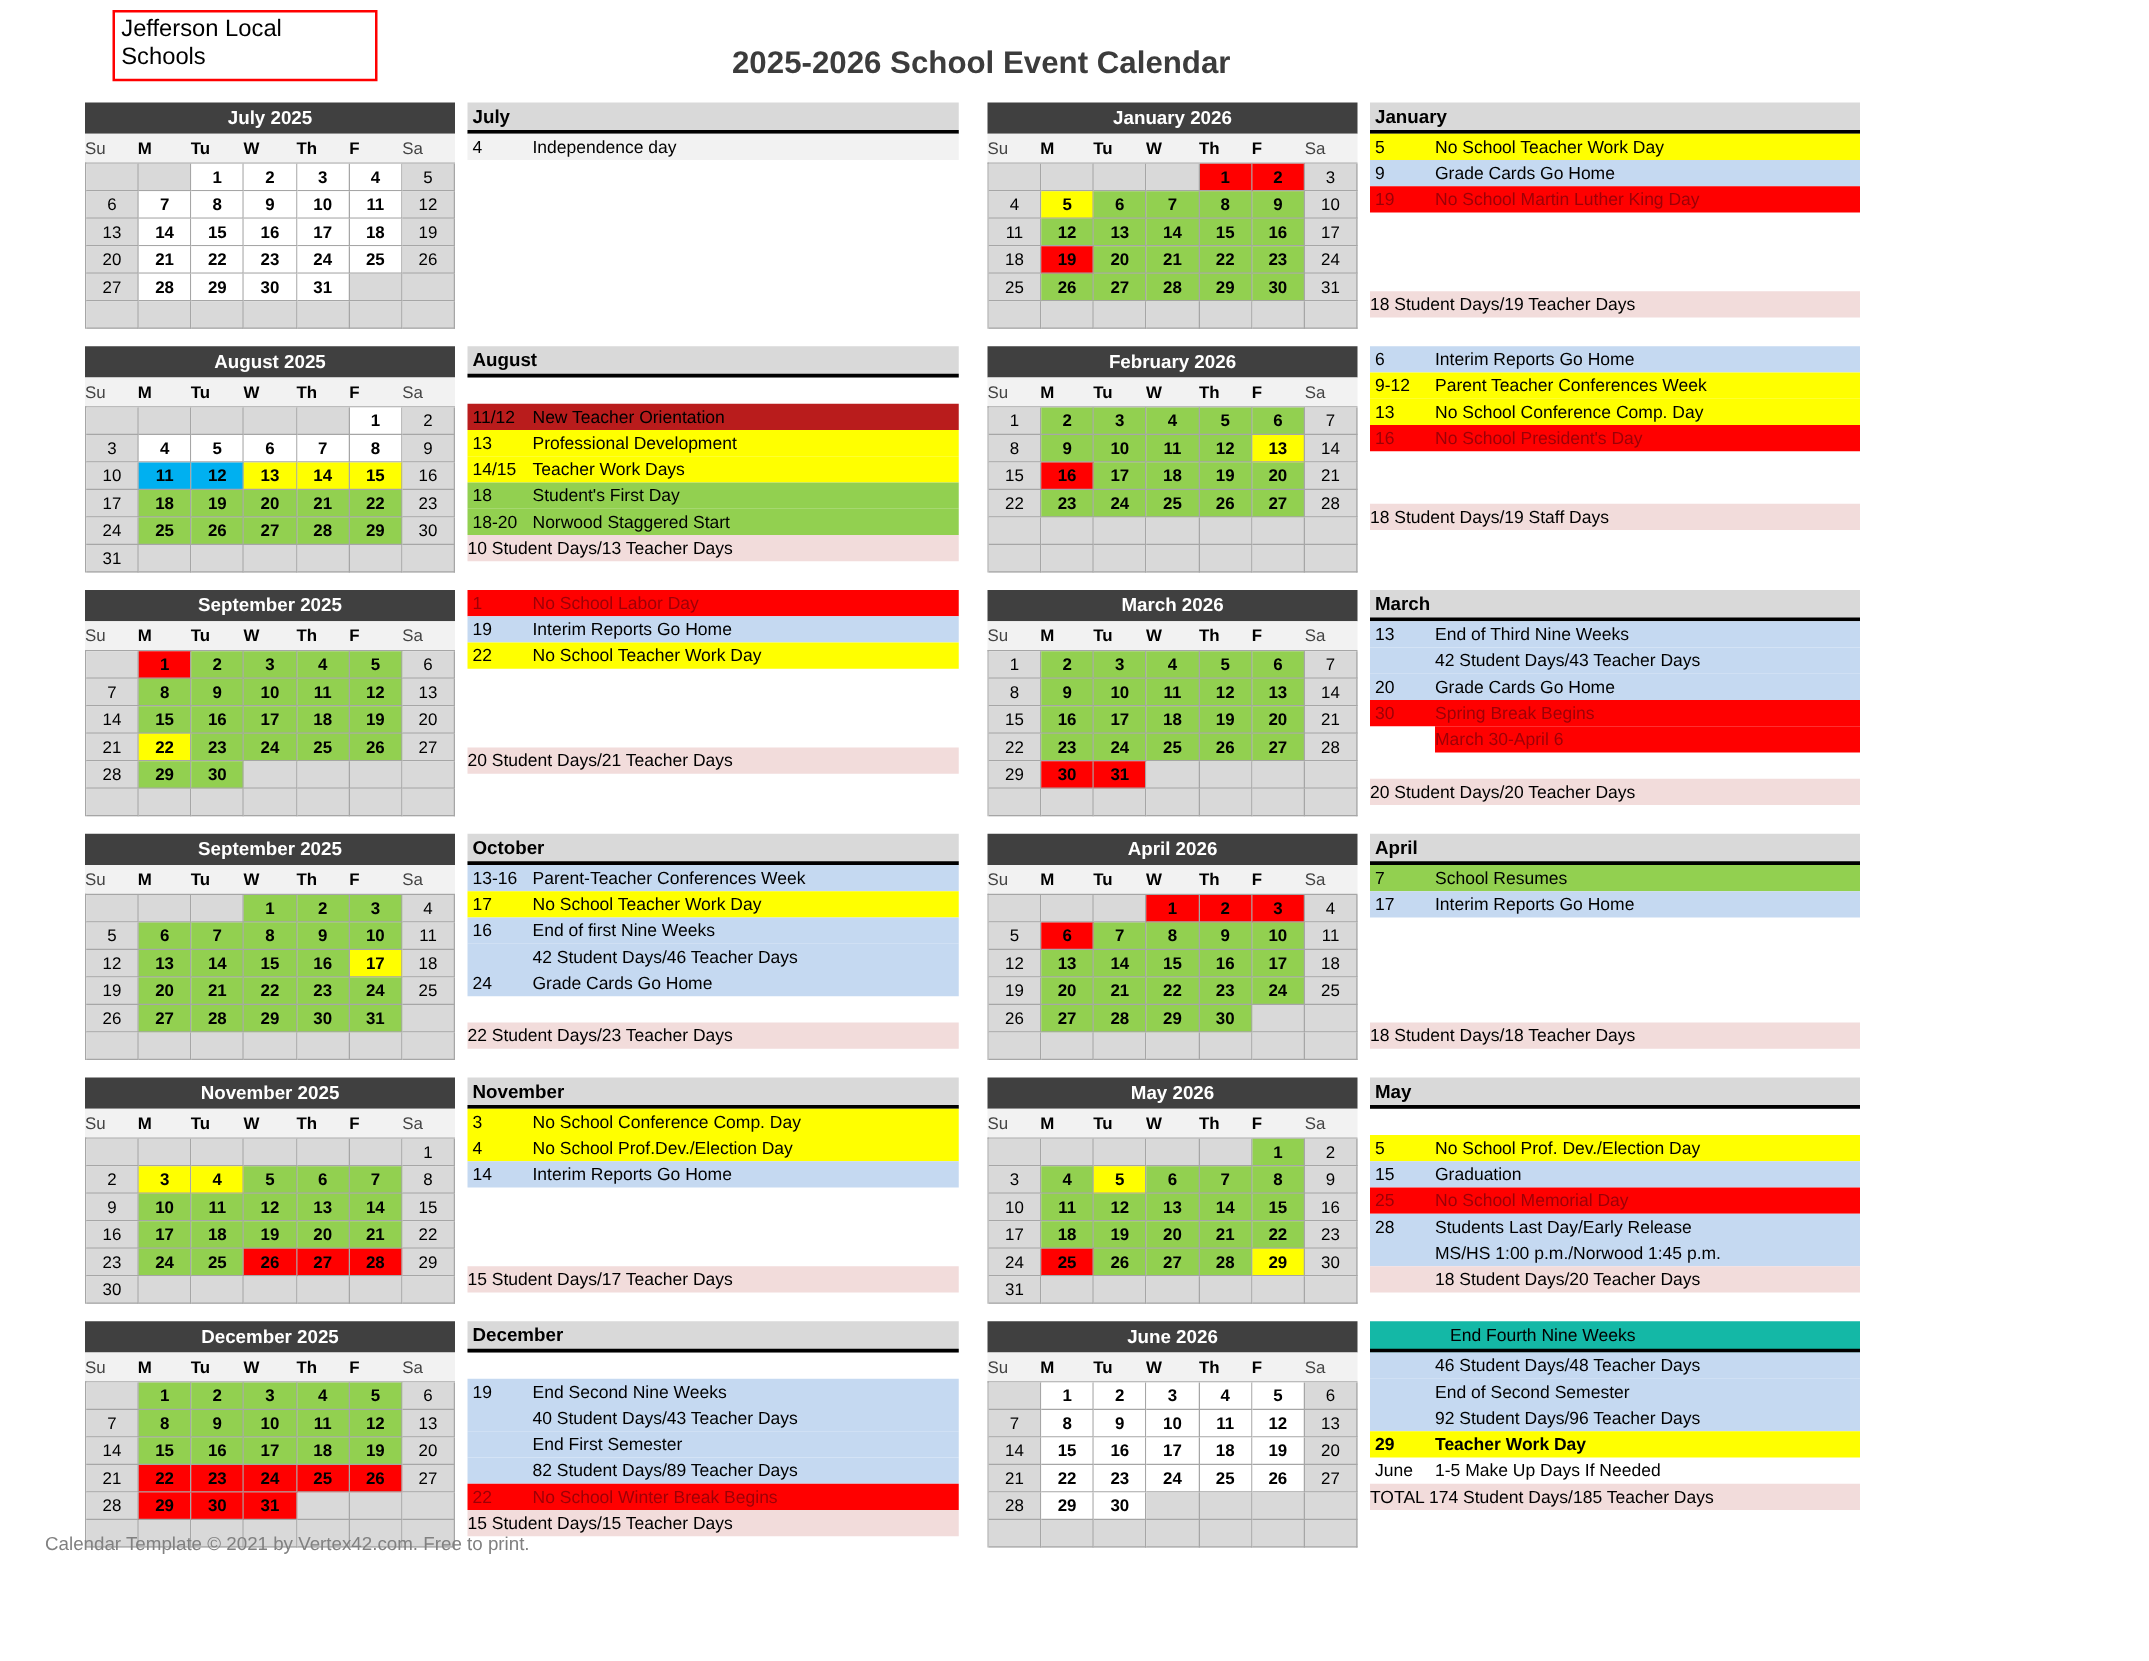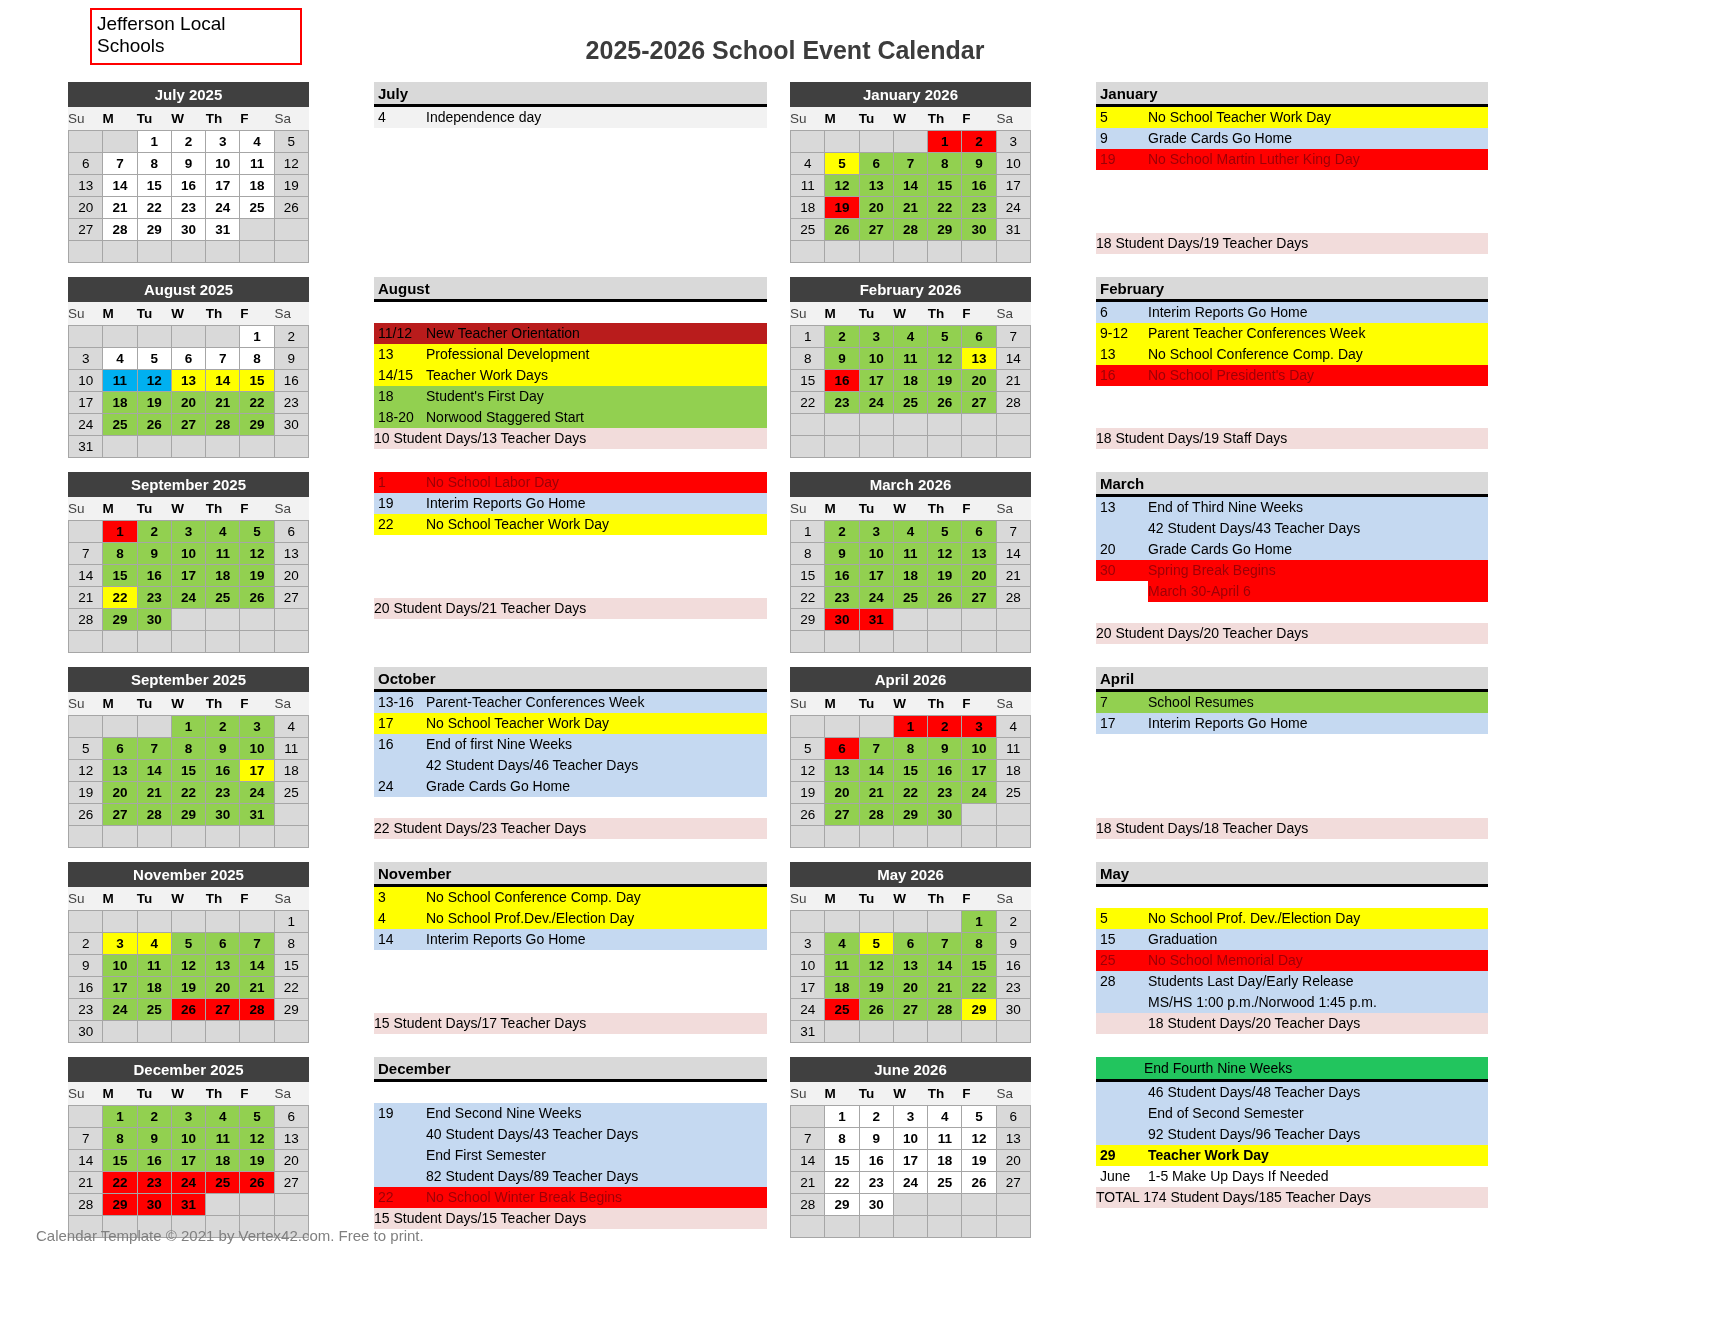--- a/index.html
+++ b/index.html
@@ -17,21 +17,21 @@
     font-size:25px;font-weight:bold;color:#3c3c3c;
   }
   .grid{
     position:absolute;left:68px;top:82px;
     display:grid;
     grid-template-columns:283px 393px 283px 392px;
     grid-template-rows:repeat(6,181px);
     column-gap:23px;row-gap:14px;
   }
   
-  .month-block{width:241px;}
+  .month-block{width:296px;}
   .cal-title{
     height:25px;background:#404040;color:#ffffff;font-weight:bold;font-size:15px;
     display:flex;align-items:center;justify-content:center;
   }
   .cal-dow{
     display:grid;grid-template-columns:repeat(7,1fr);height:23px;background:#f2f2f2;
     font-size:13.5px;align-items:center;color:#444;
   }
   .cal-dow span.wd{font-weight:bold;color:#000;}
   .cal-cells{
@@ -49,22 +49,22 @@
   .cal-cell.hl-yellow{background:#ffff00;}
   .cal-cell.hl-red{background:#ff0000;}
   .cal-cell.hl-blue{background:#00b0f0;}
   
   .list-block{width:100%;}
   .list-header{
     height:22px;background:#d9d9d9;font-weight:bold;font-size:15px;
     padding-left:4px;display:flex;align-items:center;border-bottom:3px solid #000;
   }
   .list-header-alt{
-    height:22px;background:#22c55e;font-size:14px;
-    padding-left:48px;display:flex;align-items:center;border-bottom:3px solid #000;
+    height:22px;background:#14b8a6;font-size:14px;
+    padding-left:64px;display:flex;align-items:center;border-bottom:3px solid #000;
   }
   .ev-row{display:flex;height:21px;font-size:14px;align-items:center;}
   .ev-row.full{display:block;line-height:21px;padding-left:0;box-sizing:border-box;}
   .ev-row.bold{font-weight:bold;}
   .ev-day{width:52px;padding-left:4px;box-sizing:border-box;flex:0 0 52px;height:21px;line-height:21px;}
   .ev-text{flex:1;height:21px;line-height:21px;}
   .bg-yellow{background:#ffff00;}
   .bg-green{background:#92d050;}
   .bg-blue{background:#b91c1c;}
   .bg-ltblue{background:#c5d9f1;}
@@ -362,21 +362,20 @@
         <div class="cal-cell empty"></div>
         <div class="cal-cell empty"></div>
         <div class="cal-cell empty"></div>
         <div class="cal-cell empty"></div>
         <div class="cal-cell empty"></div>
         <div class="cal-cell empty"></div>
         <div class="cal-cell empty"></div>
       </div>
     </div>
     <div class="list-block">
-      <div class="list-header">February</div>
       <div class="ev-row bg-ltblue">
         <span class="ev-day">6</span>
         <span class="ev-text">Interim Reports Go Home</span>
       </div>
       <div class="ev-row bg-yellow">
         <span class="ev-day">9-12</span>
         <span class="ev-text">Parent Teacher Conferences Week</span>
       </div>
       <div class="ev-row bg-yellow">
         <span class="ev-day">13</span>

